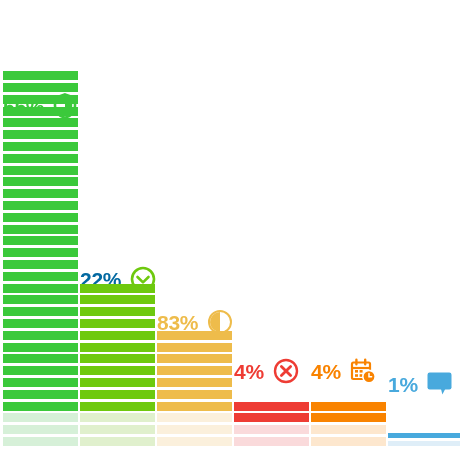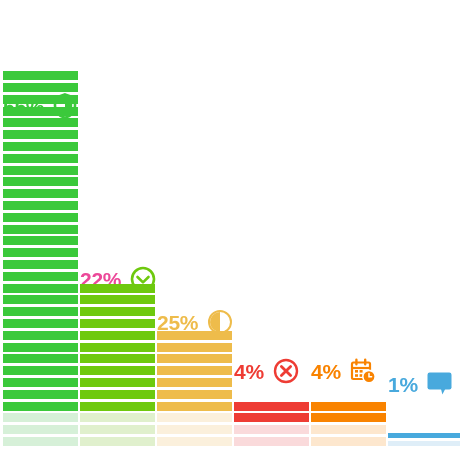--- a/index.html
+++ b/index.html
@@ -104,21 +104,21 @@
         <div class="seg" style="background: rgb(59, 201, 59);"></div>
         <div class="seg" style="background: rgb(59, 201, 59);"></div>
         <div class="seg" style="background: rgb(59, 201, 59);"></div>
         <div class="seg" style="background: rgb(59, 201, 59);"></div>
         <div class="seg" style="background: rgb(214, 240, 216);"></div>
         <div class="seg" style="background: rgb(214, 240, 216);"></div>
         <div class="seg" style="background: rgb(214, 240, 216);"></div>
       </div>
     </div>
     <div class="bar-header" style="left: 80px; top: 266px;">
-      <span class="bar-value" style="color: #ec4899; text-align: center;">22%</span>
+      <span class="bar-value" style="color: #0369a1; text-align: center;">22%</span>
       <span class="bar-icon">
         <svg width="26" height="26" viewBox="0 0 26 26">
           <circle cx="13" cy="13" r="11" fill="none" stroke="#6ec90e" stroke-width="2.6"></circle>
           <path d="M7.5 11 L13 16.4 L18.5 11" fill="none" stroke="#6ec90e" stroke-width="2.6" stroke-linecap="round" stroke-linejoin="round"></path>
         </svg>
       </span>
     </div>
     <div class="bar-column" style="left: 80px; bottom: 14px;">
       <div class="seg-stack">
         <div class="seg" style="background: rgb(110, 201, 14);"></div>
@@ -131,21 +131,21 @@
         <div class="seg" style="background: rgb(110, 201, 14);"></div>
         <div class="seg" style="background: rgb(110, 201, 14);"></div>
         <div class="seg" style="background: rgb(110, 201, 14);"></div>
         <div class="seg" style="background: rgb(110, 201, 14);"></div>
         <div class="seg" style="background: rgb(224, 240, 205);"></div>
         <div class="seg" style="background: rgb(224, 240, 205);"></div>
         <div class="seg" style="background: rgb(224, 240, 205);"></div>
       </div>
     </div>
     <div class="bar-header" style="left: 157px; top: 309px;">
-      <span class="bar-value" style="color: rgb(238, 188, 75);">25%</span>
+      <span class="bar-value" style="color: rgb(238, 188, 75);">83%</span>
       <span class="bar-icon">
         <svg width="26" height="26" viewBox="0 0 26 26">
           <circle cx="13" cy="13" r="11" fill="none" stroke="#eebc4b" stroke-width="2"></circle>
           <path d="M13 3 A10 10 0 0 0 13 23 Z" fill="#eebc4b"></path>
         </svg>
       </span>
     </div>
     <div class="bar-column" style="left: 157px; bottom: 14px;">
       <div class="seg-stack">
         <div class="seg" style="background: rgb(238, 188, 75);"></div>

